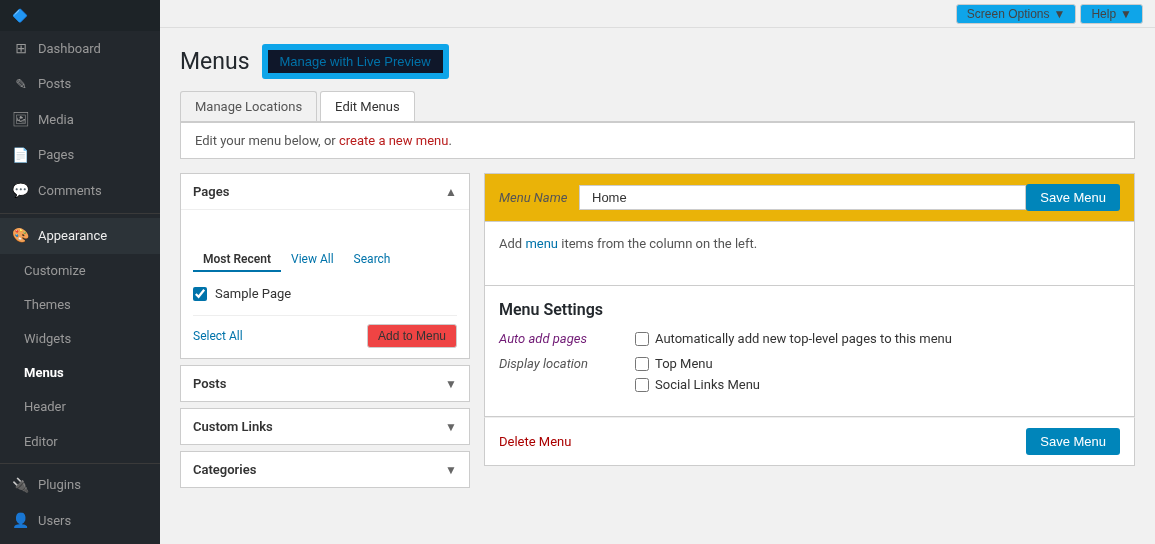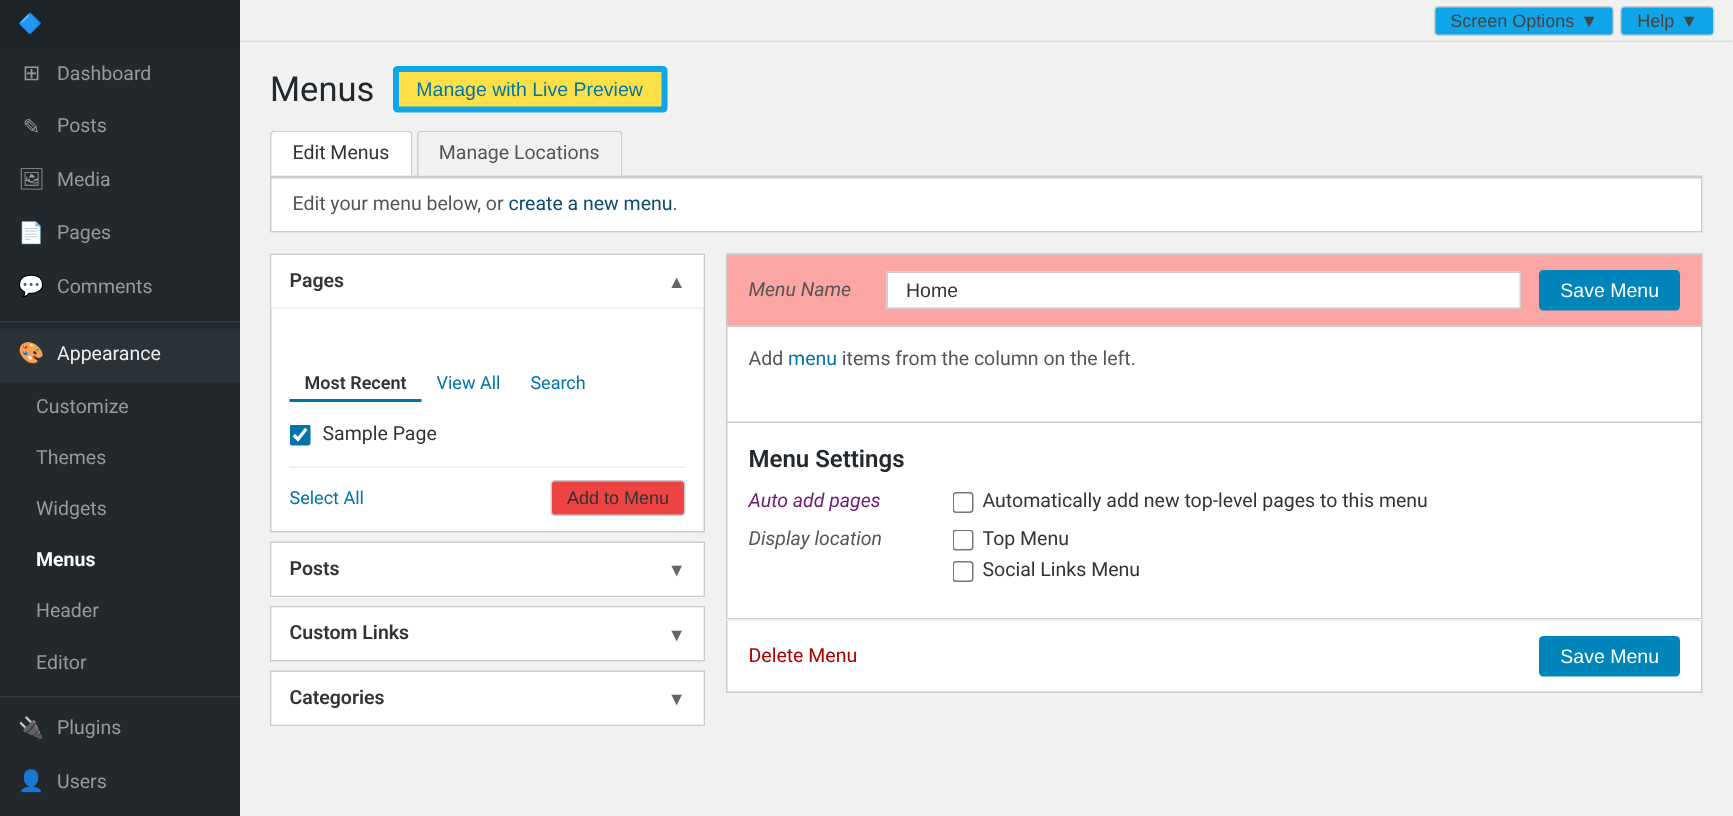--- a/index.html
+++ b/index.html
@@ -91,22 +91,22 @@
       gap: 12px;
       margin-bottom: 12px;
     }
     .page-title {
       font-size: 23px;
       font-weight: 400;
       color: #23282d;
       line-height: 1.2;
     }
     .live-preview-btn {
-      background: #fde047;
-      border: 4px solid #0ea5e9;
+      background: #0f172a;
+      border: 6px solid #0ea5e9;
       border-radius: 3px;
       padding: 4px 12px;
       font-size: 13px;
       cursor: pointer;
       color: #0073aa;
       text-decoration: none;
     }
 
     
     .tabs {
@@ -138,21 +138,21 @@
 
     
     .edit-notice {
       background: #fff;
       border: 1px solid #ccc;
       padding: 10px 14px;
       margin-bottom: 14px;
       font-size: 13px;
       color: #555;
     }
-    .edit-notice a { color: #0c4a6e; text-decoration: none; }
+    .edit-notice a { color: #b91c1c; text-decoration: none; }
 
     
     .menus-layout {
       display: flex;
       gap: 14px;
     }
 
     
     .left-panel {
       width: 290px;
@@ -219,22 +219,21 @@
       color: #333;
     }
 
     
     .right-panel {
       flex: 1;
     }
     .menu-name-row {
       display: flex;
       align-items: center;
-      gap: 12px;
-      background: #fca5a5;
+      background: #eab308;
       border: 1px solid #ccc;
       padding: 10px 14px;
       margin-bottom: 0;
       justify-content: space-between;
     }
     .menu-name-label { font-style: italic; color: #555; font-size: 13px; min-width: 80px; }
     .menu-name-input {
       flex: 1;
       border: 1px solid #ccc;
       padding: 4px 12px;
@@ -386,22 +385,22 @@
   </div>
 
   <div id="content">
 
     <div class="page-header">
       <h1 class="page-title">Menus</h1>
       <button class="live-preview-btn">Manage with Live Preview</button>
     </div>
 
     <div class="tabs">
+      <div class="tab">Manage Locations</div>
       <div class="tab active">Edit Menus</div>
-      <div class="tab">Manage Locations</div>
     </div>
 
     <div class="edit-notice">
       <span>Edit your menu below, or </span><a href="#">create a new menu</a><span>.</span>
     </div>
 
     <div class="menus-layout">
 
       <div class="left-panel">
 

